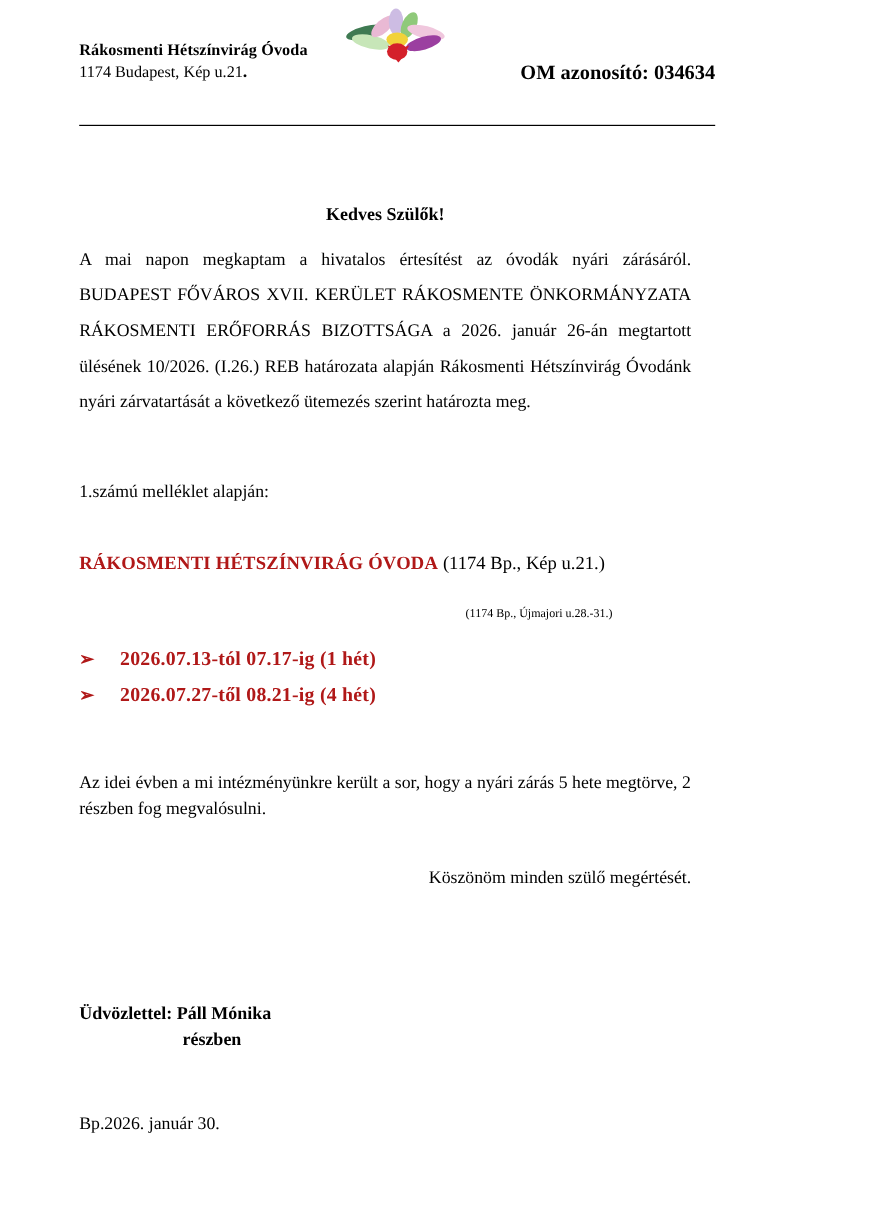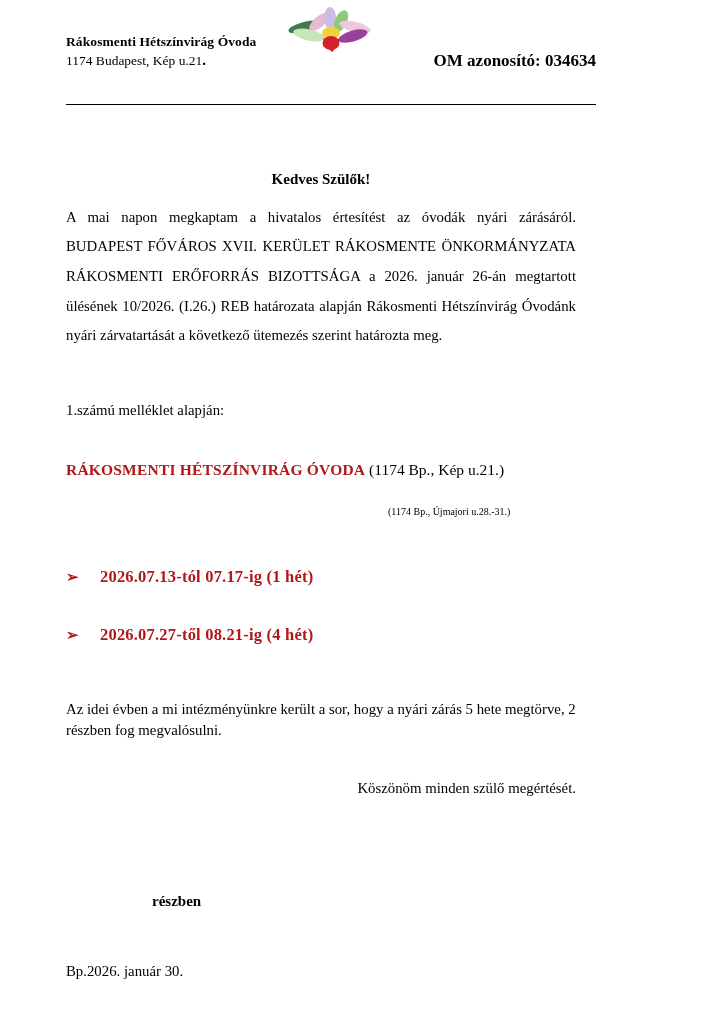--- a/index.html
+++ b/index.html
@@ -134,21 +134,20 @@
   }
   .date-bullet {
     width: 34px;
     flex: 0 0 34px;
     color: #b01818;
     font-size: 15px;
     line-height: 1;
   }
   .date-text {
     letter-spacing: 0.2px;
-    margin-top: 28px;
   }
 
   .para-note {
     margin-top: 54px;
     line-height: 1.45;
     text-align: left;
   }
 
   .para-thanks {
     margin-top: 36px;
@@ -235,19 +234,20 @@
         <span class="date-bullet">➢</span>
         <span class="date-text">2026.07.27-től 08.21-ig  (4 hét)</span>
       </div>
     </div>
 
     <p class="para-note">Az idei évben a mi intézményünkre került a sor, hogy a nyári zárás 5 hete megtörve, 2 részben fog megvalósulni.</p>
 
     <p class="para-thanks">Köszönöm minden szülő megértését.</p>
 
     <div class="signature">
+      <div>Üdvözlettel: Páll Mónika</div>
       <div class="signature-role">részben</div>
     </div>
 
     <div class="footer-date">Bp.2026. január 30.</div>
 
   </div>
 </div>
 
 </body></html>

